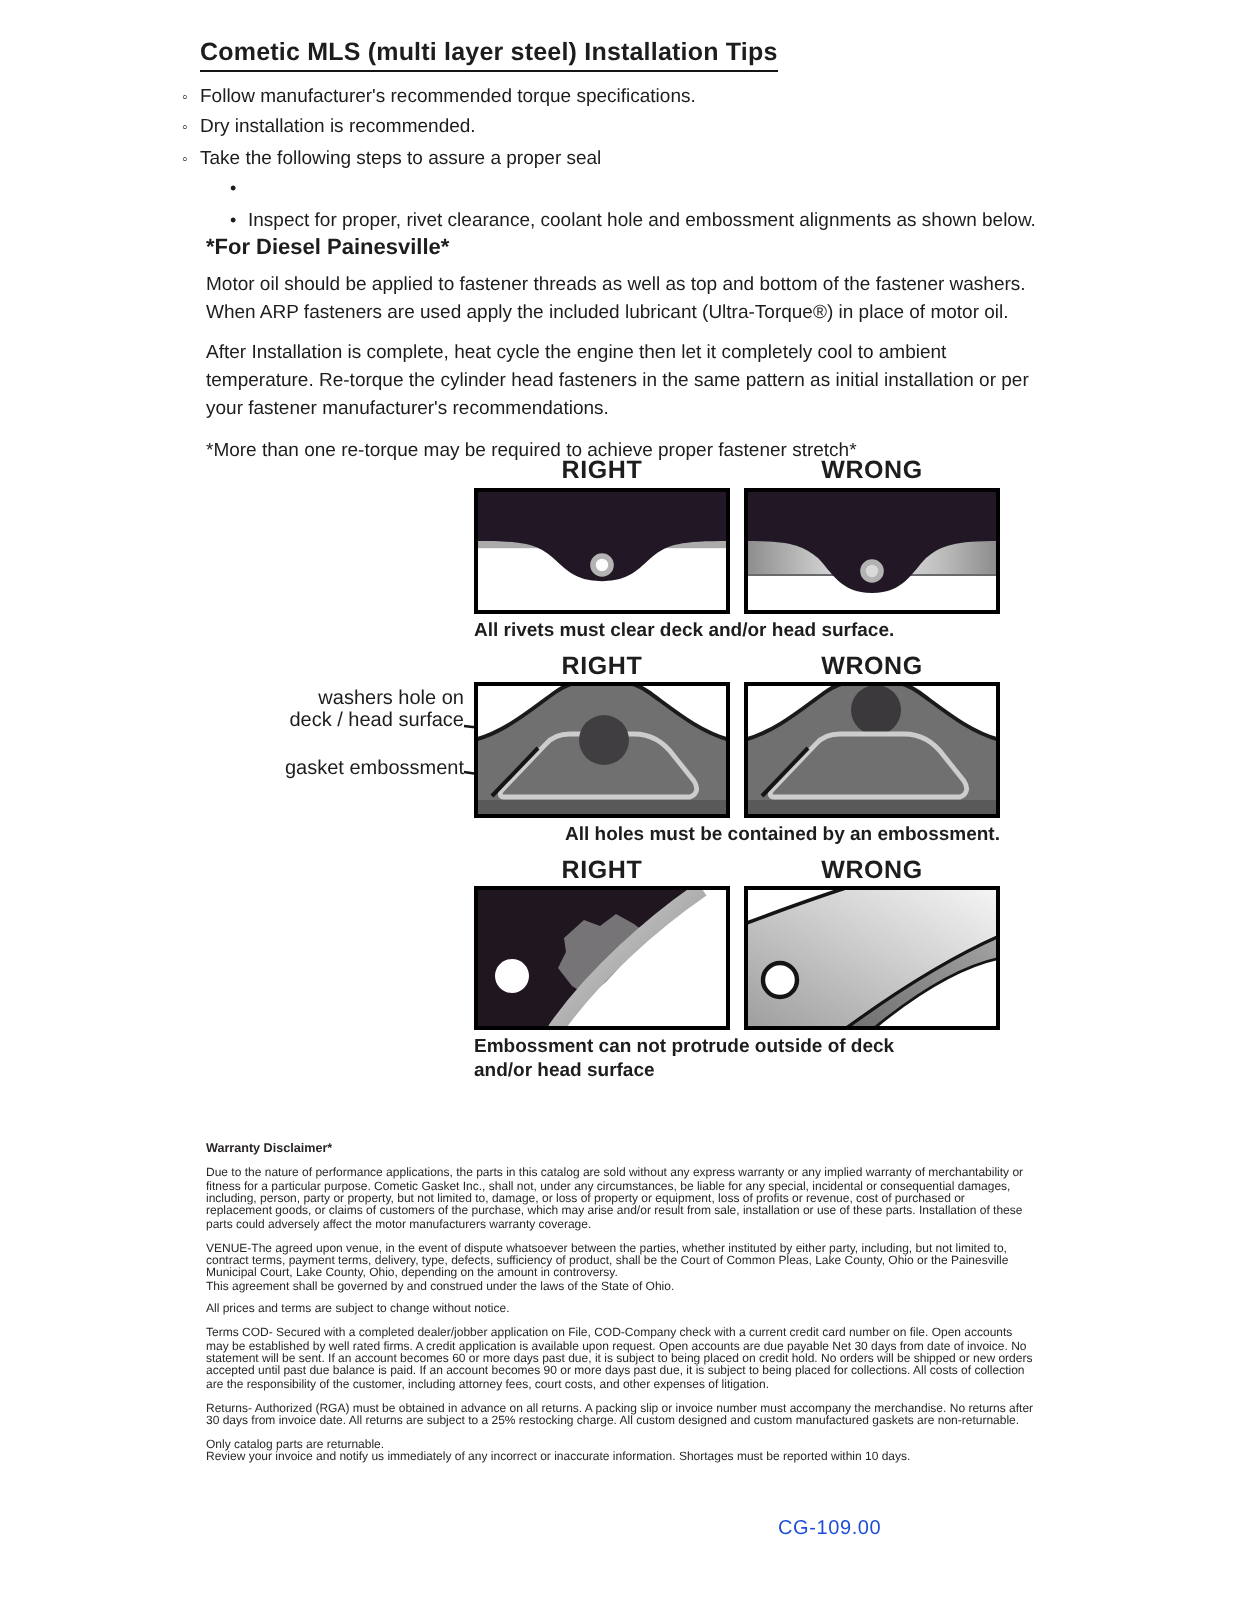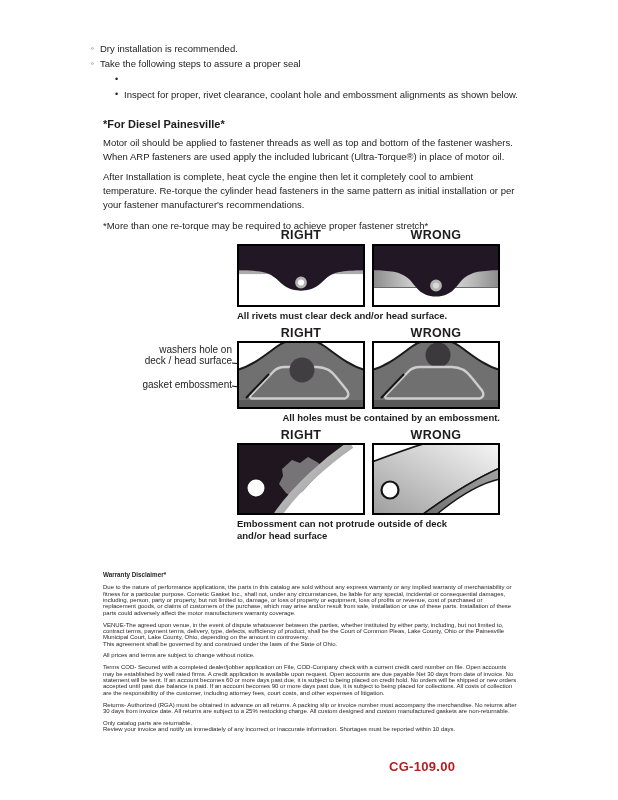--- a/index.html
+++ b/index.html
@@ -24,29 +24,34 @@
   .body-p{left:103px;width:420px;font-size:9.5px;line-height:14px;}
   .p1{top:136px;} .p2{top:170px;} .p3{top:219px;}
   .dg-header{font-size:12.5px;font-weight:700;letter-spacing:.3px;text-align:center;width:128px;}
   .cap{font-size:9.5px;font-weight:700;line-height:11.5px;}
   .panel{position:absolute;width:128px;display:block;}
   .lbl{font-size:10px;text-align:right;line-height:10.5px;}
   .disc{left:103px;top:572px;width:414px;font-size:6px;line-height:6.35px;color:#2a2627;}
   .disc .dh{font-size:6.3px;font-weight:700;margin:0 0 6px 0;}
   .disc p{margin:0 0 5.5px 0;}
   .disc p.tight{margin:0;}
-  .code{left:389px;top:759px;font-size:13px;color:#b91c1c;letter-spacing:.3px;font-weight:bold;}
+  .code{left:389px;top:759px;font-size:10px;color:#1d4ed8;letter-spacing:.3px;}
 </style>
 </head>
 <body>
 
 <div class="page">
 
+  <div class="abs title">Cometic MLS (multi layer steel) Installation Tips</div>
 
   <div class="abs bullets">
+    <div class="b-item">
+        <span class="o-marker"></span>
+        <span>Follow manufacturer's recommended torque specifications.</span>
+      </div>
     <div class="b-item">
         <span class="o-marker"></span>
         <span>Dry installation is recommended.</span>
       </div>
     <div class="b-item">
         <span class="o-marker"></span>
         <span>Take the following steps to assure a proper seal</span>
       </div>
     <div class="b-sub">
         <span class="dot-marker"></span>

